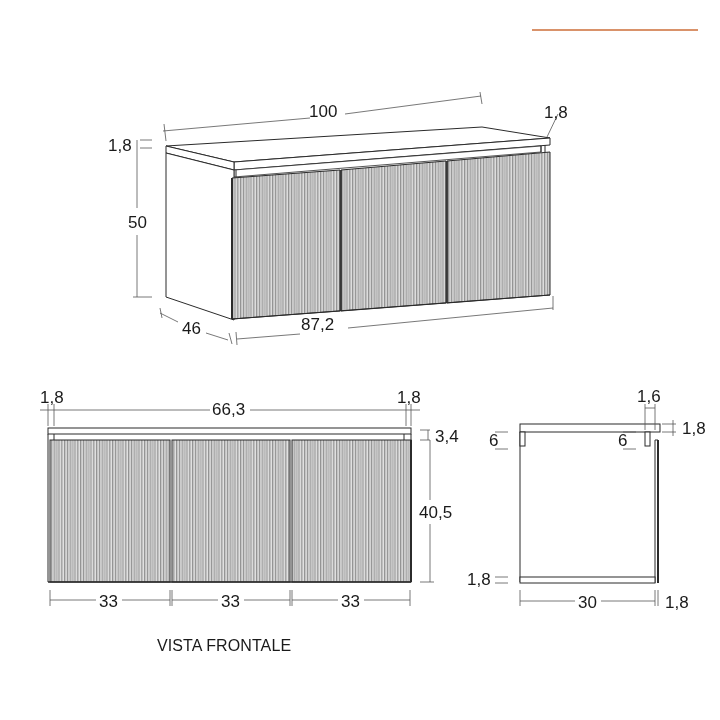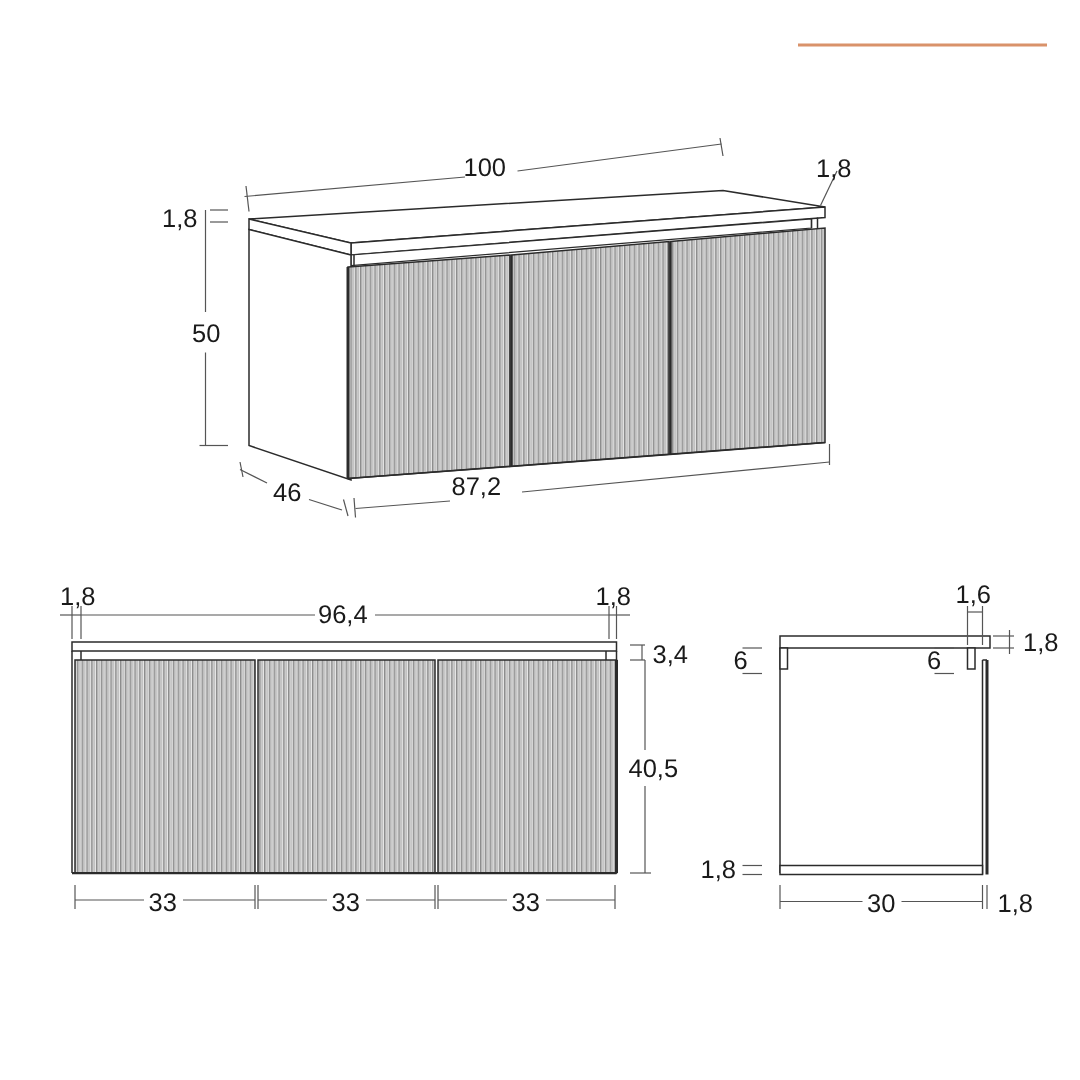--- a/index.html
+++ b/index.html
@@ -156,29 +156,30 @@
   </svg>
 
   <span class="dim-label" style="left:309px;top:103px">100</span>
   <span class="dim-label" style="left:544px;top:104px">1,8</span>
   <span class="dim-label" style="left:108px;top:137px">1,8</span>
   <span class="dim-label" style="left:128px;top:214px">50</span>
   <span class="dim-label" style="left:182px;top:320px">46</span>
   <span class="dim-label" style="left:301px;top:316px">87,2</span>
 
   <span class="dim-label" style="left:40px;top:389px">1,8</span>
-  <span class="dim-label" style="left:212px;top:401px">96,4</span>
+  <span class="dim-label" style="left:212px;top:401px">66,3</span>
   <span class="dim-label" style="left:397px;top:389px">1,8</span>
   <span class="dim-label" style="left:435px;top:428px">3,4</span>
   <span class="dim-label" style="left:419px;top:504px">40,5</span>
   <span class="dim-label" style="left:99px;top:593px">33</span>
   <span class="dim-label" style="left:221px;top:593px">33</span>
   <span class="dim-label" style="left:341px;top:593px">33</span>
 
   <span class="dim-label" style="left:637px;top:388px">1,6</span>
   <span class="dim-label" style="left:682px;top:420px">1,8</span>
   <span class="dim-label" style="left:489px;top:432px">6</span>
   <span class="dim-label" style="left:618px;top:432px">6</span>
   <span class="dim-label" style="left:467px;top:571px">1,8</span>
   <span class="dim-label" style="left:578px;top:594px">30</span>
   <span class="dim-label" style="left:665px;top:594px">1,8</span>
 
+  <span class="caption" style="left:157px;top:638px">VISTA FRONTALE</span>
 </div>
 
 </body></html>

